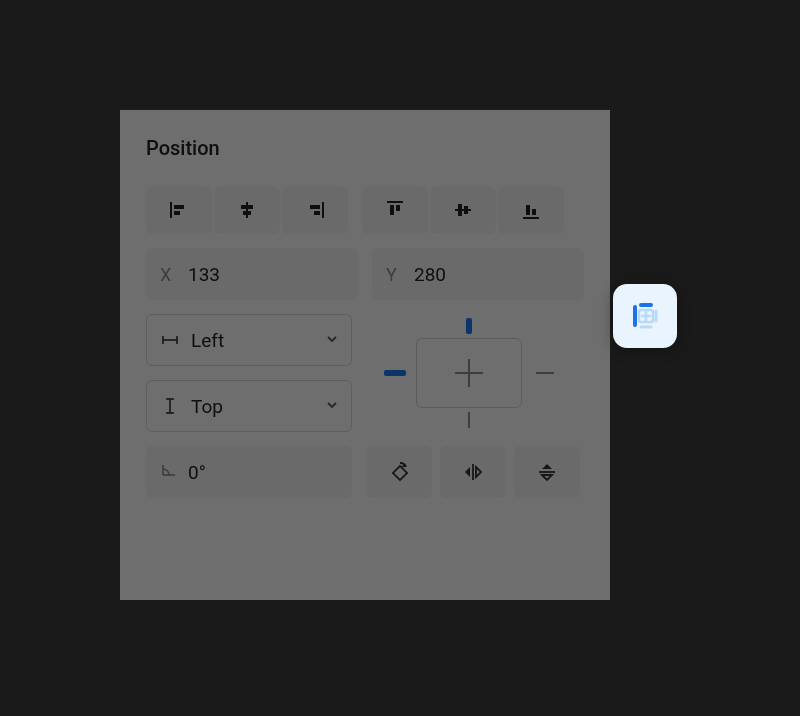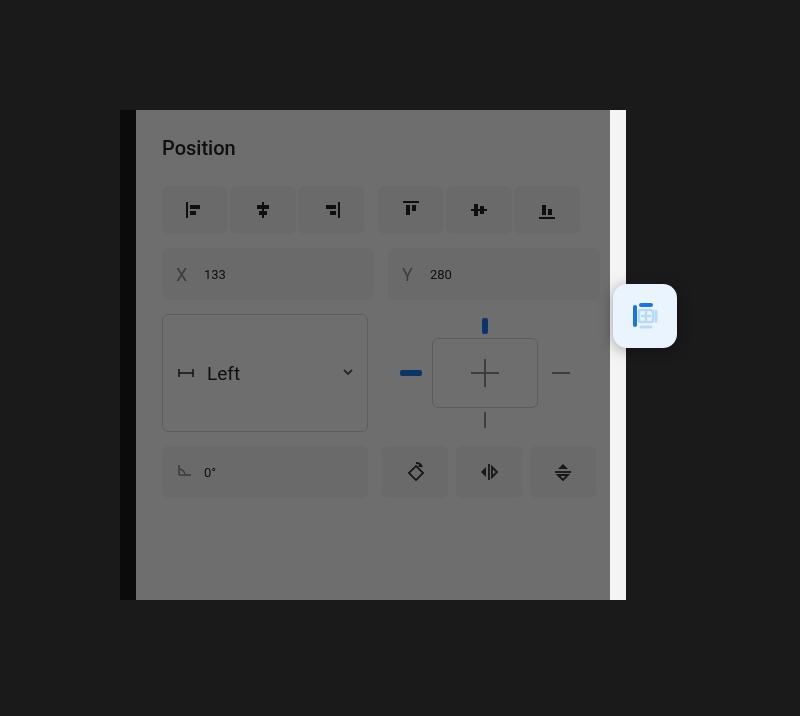--- a/index.html
+++ b/index.html
@@ -8,21 +8,21 @@
     height: 716px;
     background: #1a1a1a;
     font-family: -apple-system, BlinkMacSystemFont, "Segoe UI", Roboto, sans-serif;
     display: flex;
     align-items: center;
     justify-content: center;
     position: relative;
   }
   .panel {
     position: absolute;
-    left: 136px;
+    left: 120px;
     top: 110px;
     width: 490px;
     height: 490px;
     background: #f4f4f4;
     padding: 26px 26px;
   }
   .dim-overlay {
     position: absolute;
     left: 120px;
     top: 110px;
@@ -54,21 +54,21 @@
   .field {
     flex: 1;
     height: 52px;
     background: #ececec;
     border-radius: 6px;
     display: flex; align-items: center;
     padding: 0 14px;
     gap: 10px;
   }
   .field .label { color: #888; font-size: 18px; width: 18px; }
-  .field .value { color: #222; font-size: 13px; }
+  .field .value { color: #222; font-size: 19px; }
   .select {
     flex: 1;
     height: 52px;
     background: transparent;
     border: 1px solid #d0d0d0;
     border-radius: 6px;
     display: flex; align-items: center;
     padding: 0 12px;
     gap: 10px;
     cursor: pointer;
@@ -199,20 +199,37 @@
               </svg>
           </span>
           <span class="txt">Left</span>
         </div>
         <span class="chev">
           <svg width="14" height="14" viewBox="0 0 14 14" stroke="#555" stroke-width="1.8" fill="none">
               <polyline points="3,5 7,9 11,5"></polyline>
             </svg>
         </span>
       </div>
+      <div class="select">
+        <div class="select-left">
+          <span class="icon-slot">
+            <svg width="20" height="20" viewBox="0 0 20 20" stroke="#333" stroke-width="1.6" fill="none">
+                <line x1="6" y1="3" x2="14" y2="3"></line>
+                <line x1="6" y1="17" x2="14" y2="17"></line>
+                <line x1="10" y1="3" x2="10" y2="17"></line>
+              </svg>
+          </span>
+          <span class="txt">Top</span>
+        </div>
+        <span class="chev">
+          <svg width="14" height="14" viewBox="0 0 14 14" stroke="#555" stroke-width="1.8" fill="none">
+              <polyline points="3,5 7,9 11,5"></polyline>
+            </svg>
+        </span>
+      </div>
     </div>
     <div class="constraint-box">
       <div class="c-top"></div>
       <div class="c-left"></div>
       <div class="c-right"></div>
       <div class="c-bottom"></div>
       <div class="constraint-inner">
         <div class="c-cross-h"></div>
         <div class="c-cross-v"></div>
       </div>

